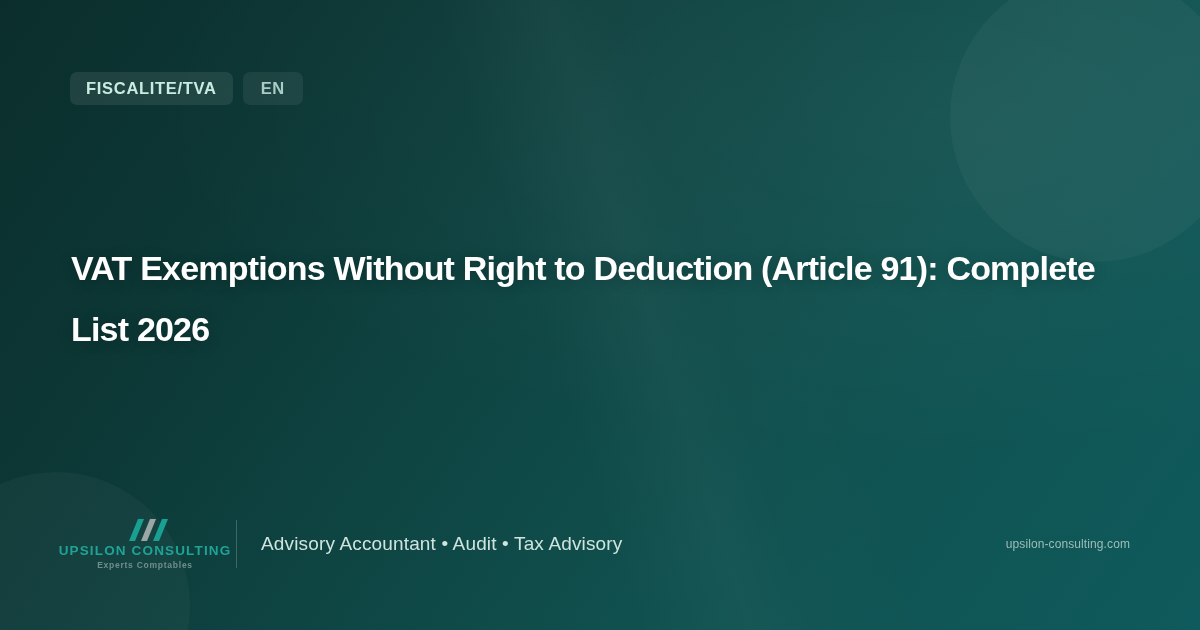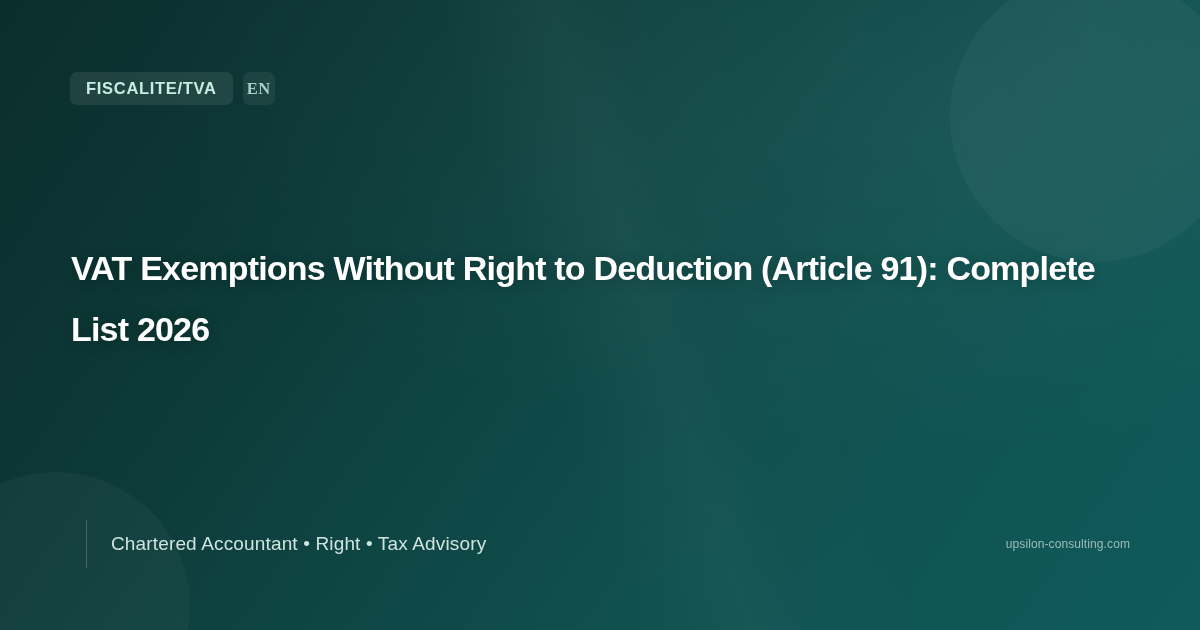--- a/index.html
+++ b/index.html
@@ -97,22 +97,21 @@
     font-weight: 700;
     letter-spacing: 0.7px;
     white-space: nowrap;
   }
 
   .badge-lang {
     font-weight: 600;
     letter-spacing: 0.6px;
     color: #a9cdc6;
     background: rgba(255, 255, 255, 0.065);
-    padding: 0 4px;
-    font-family: Liberation Serif, serif;
+    padding: 0 18px;
   }
 
   
   .headline {
     position: absolute;
     left: 71px;
     top: 238px;
     width: 1060px;
     margin: 0;
     color: #ffffff;
@@ -206,21 +205,30 @@
 
   <div class="badge-row">
     <span class="badge">FISCALITE/TVA</span>
     <span class="badge badge-lang">EN</span>
   </div>
 
   <h1 class="headline">VAT Exemptions Without Right to Deduction (Article 91): Complete List 2026</h1>
 
   <div class="footer">
 
+    <div class="brand">
+      <svg class="brand-mark" viewBox="0 0 52 22">
+        <polygon points="10,22 19,0 25,0 16,22" fill="#18a193"></polygon>
+        <polygon points="22,22 31,0 37,0 28,22" fill="#9aa7a5"></polygon>
+        <polygon points="34,22 43,0 49,0 40,22" fill="#18a193"></polygon>
+      </svg>
+      <span class="brand-name">UPSILON CONSULTING</span>
+      <span class="brand-tagline">Experts Comptables</span>
+    </div>
 
     <div class="divider"></div>
 
-    <span class="services">Chartered Accountant • Right • Tax Advisory</span>
+    <span class="services">Advisory Accountant • Audit • Tax Advisory</span>
 
     <span class="site-url">upsilon-consulting.com</span>
   </div>
 
 </div>
 
 </body></html>

